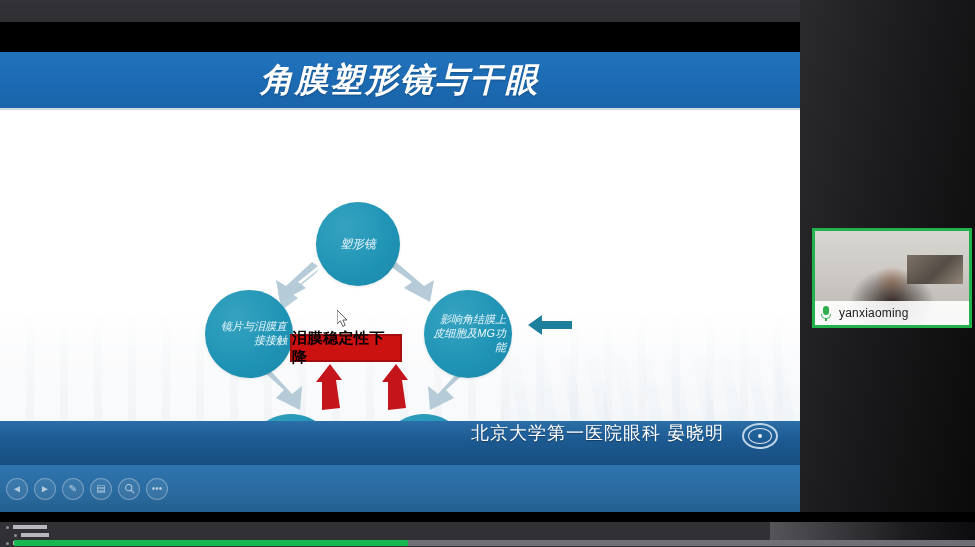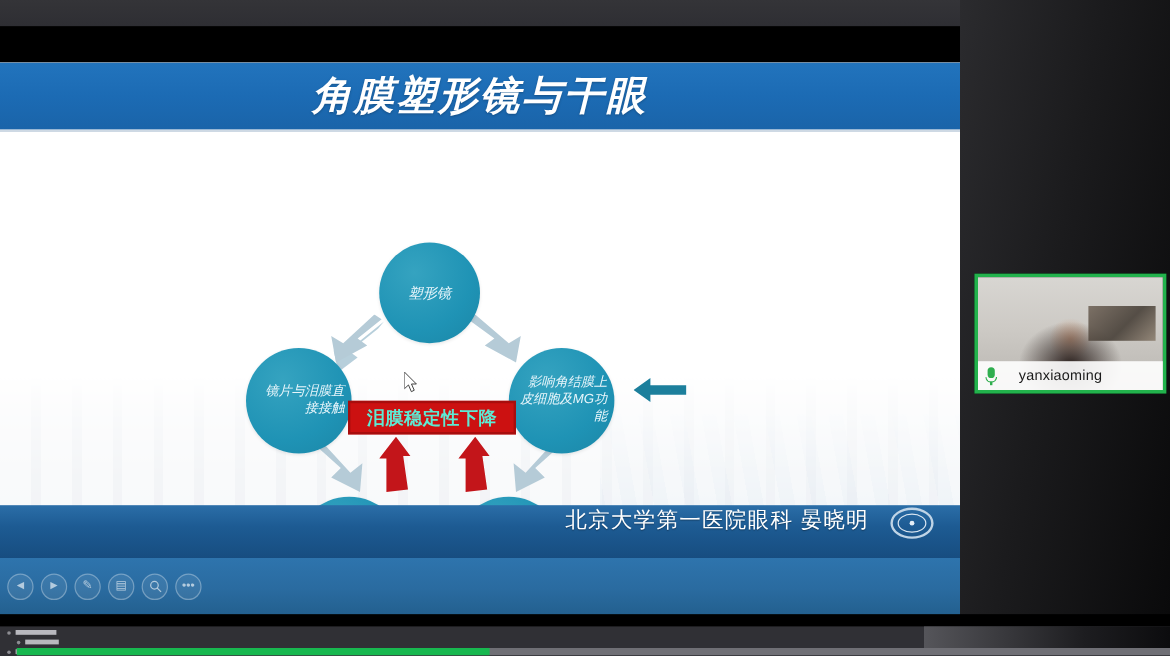--- a/index.html
+++ b/index.html
@@ -103,24 +103,24 @@
     font-style: italic;
   }
   .circ-top   { left: 316px; top: 90px;  width: 84px; height: 84px; font-size: 12px; }
   .circ-left  { left: 205px; top: 178px; width: 88px; height: 88px; }
   .circ-right { left: 424px; top: 178px; width: 88px; height: 88px; }
   .circ-bl    { left: 245px; top: 302px; width: 92px; height: 92px; }
   .circ-br    { left: 378px; top: 302px; width: 92px; height: 92px; }
 
   
   .red-box {
-    position: absolute; left: 290px; top: 222px; width: 140px; height: 28px;
+    position: absolute; left: 290px; top: 222px; width: 112px; height: 28px;
     background: #cc1111; border: 2px solid #a80d0d;
     display: flex; align-items: center; justify-content: center;
-    color: #5eead4; font-size: 15px; font-weight: bold; letter-spacing: .5px;
+    color: #000000; font-size: 15px; font-weight: bold; letter-spacing: .5px;
     z-index: 6;
   }
 
   
   .callout {
     position: absolute; left: 573px; top: 201px; width: 115px; height: 24px;
     background: #2ba8c4; border: 1px solid #1b93ad;
     display: flex; align-items: center; justify-content: center;
     color: #ffffff; font-size: 13px;
   }
@@ -169,21 +169,21 @@
       linear-gradient(180deg,#d8d6d2 0%,#cdcac5 45%,#b9b6b1 100%);
   }
   .video-frame-pic {
     position: absolute; left: 60%; top: 26%; width: 36%; height: 30%;
     background: linear-gradient(135deg,#6d6054 0%,#3f372f 55%,#8a7c6c 100%);
     opacity: .85;
   }
   .video-name-bar {
     position: absolute; left: 0; right: 0; bottom: 0; height: 24px;
     background: rgba(255,255,255,.90);
-    display: flex; align-items: center; padding-left: 6px; gap: 18px;
+    display: flex; align-items: center; padding-left: 6px; gap: 8px;
   }
   .mic-icon { width: 10px; height: 15px; position: relative; }
   .mic-icon .cap {
     position: absolute; left: 2px; top: 0; width: 6px; height: 9px;
     background: #2fae4e; border-radius: 3px;
   }
   .mic-icon .base {
     position: absolute; left: 0; top: 8px; width: 10px; height: 5px;
     border: 1.5px solid #2fae4e; border-top: none;
     border-radius: 0 0 5px 5px;

